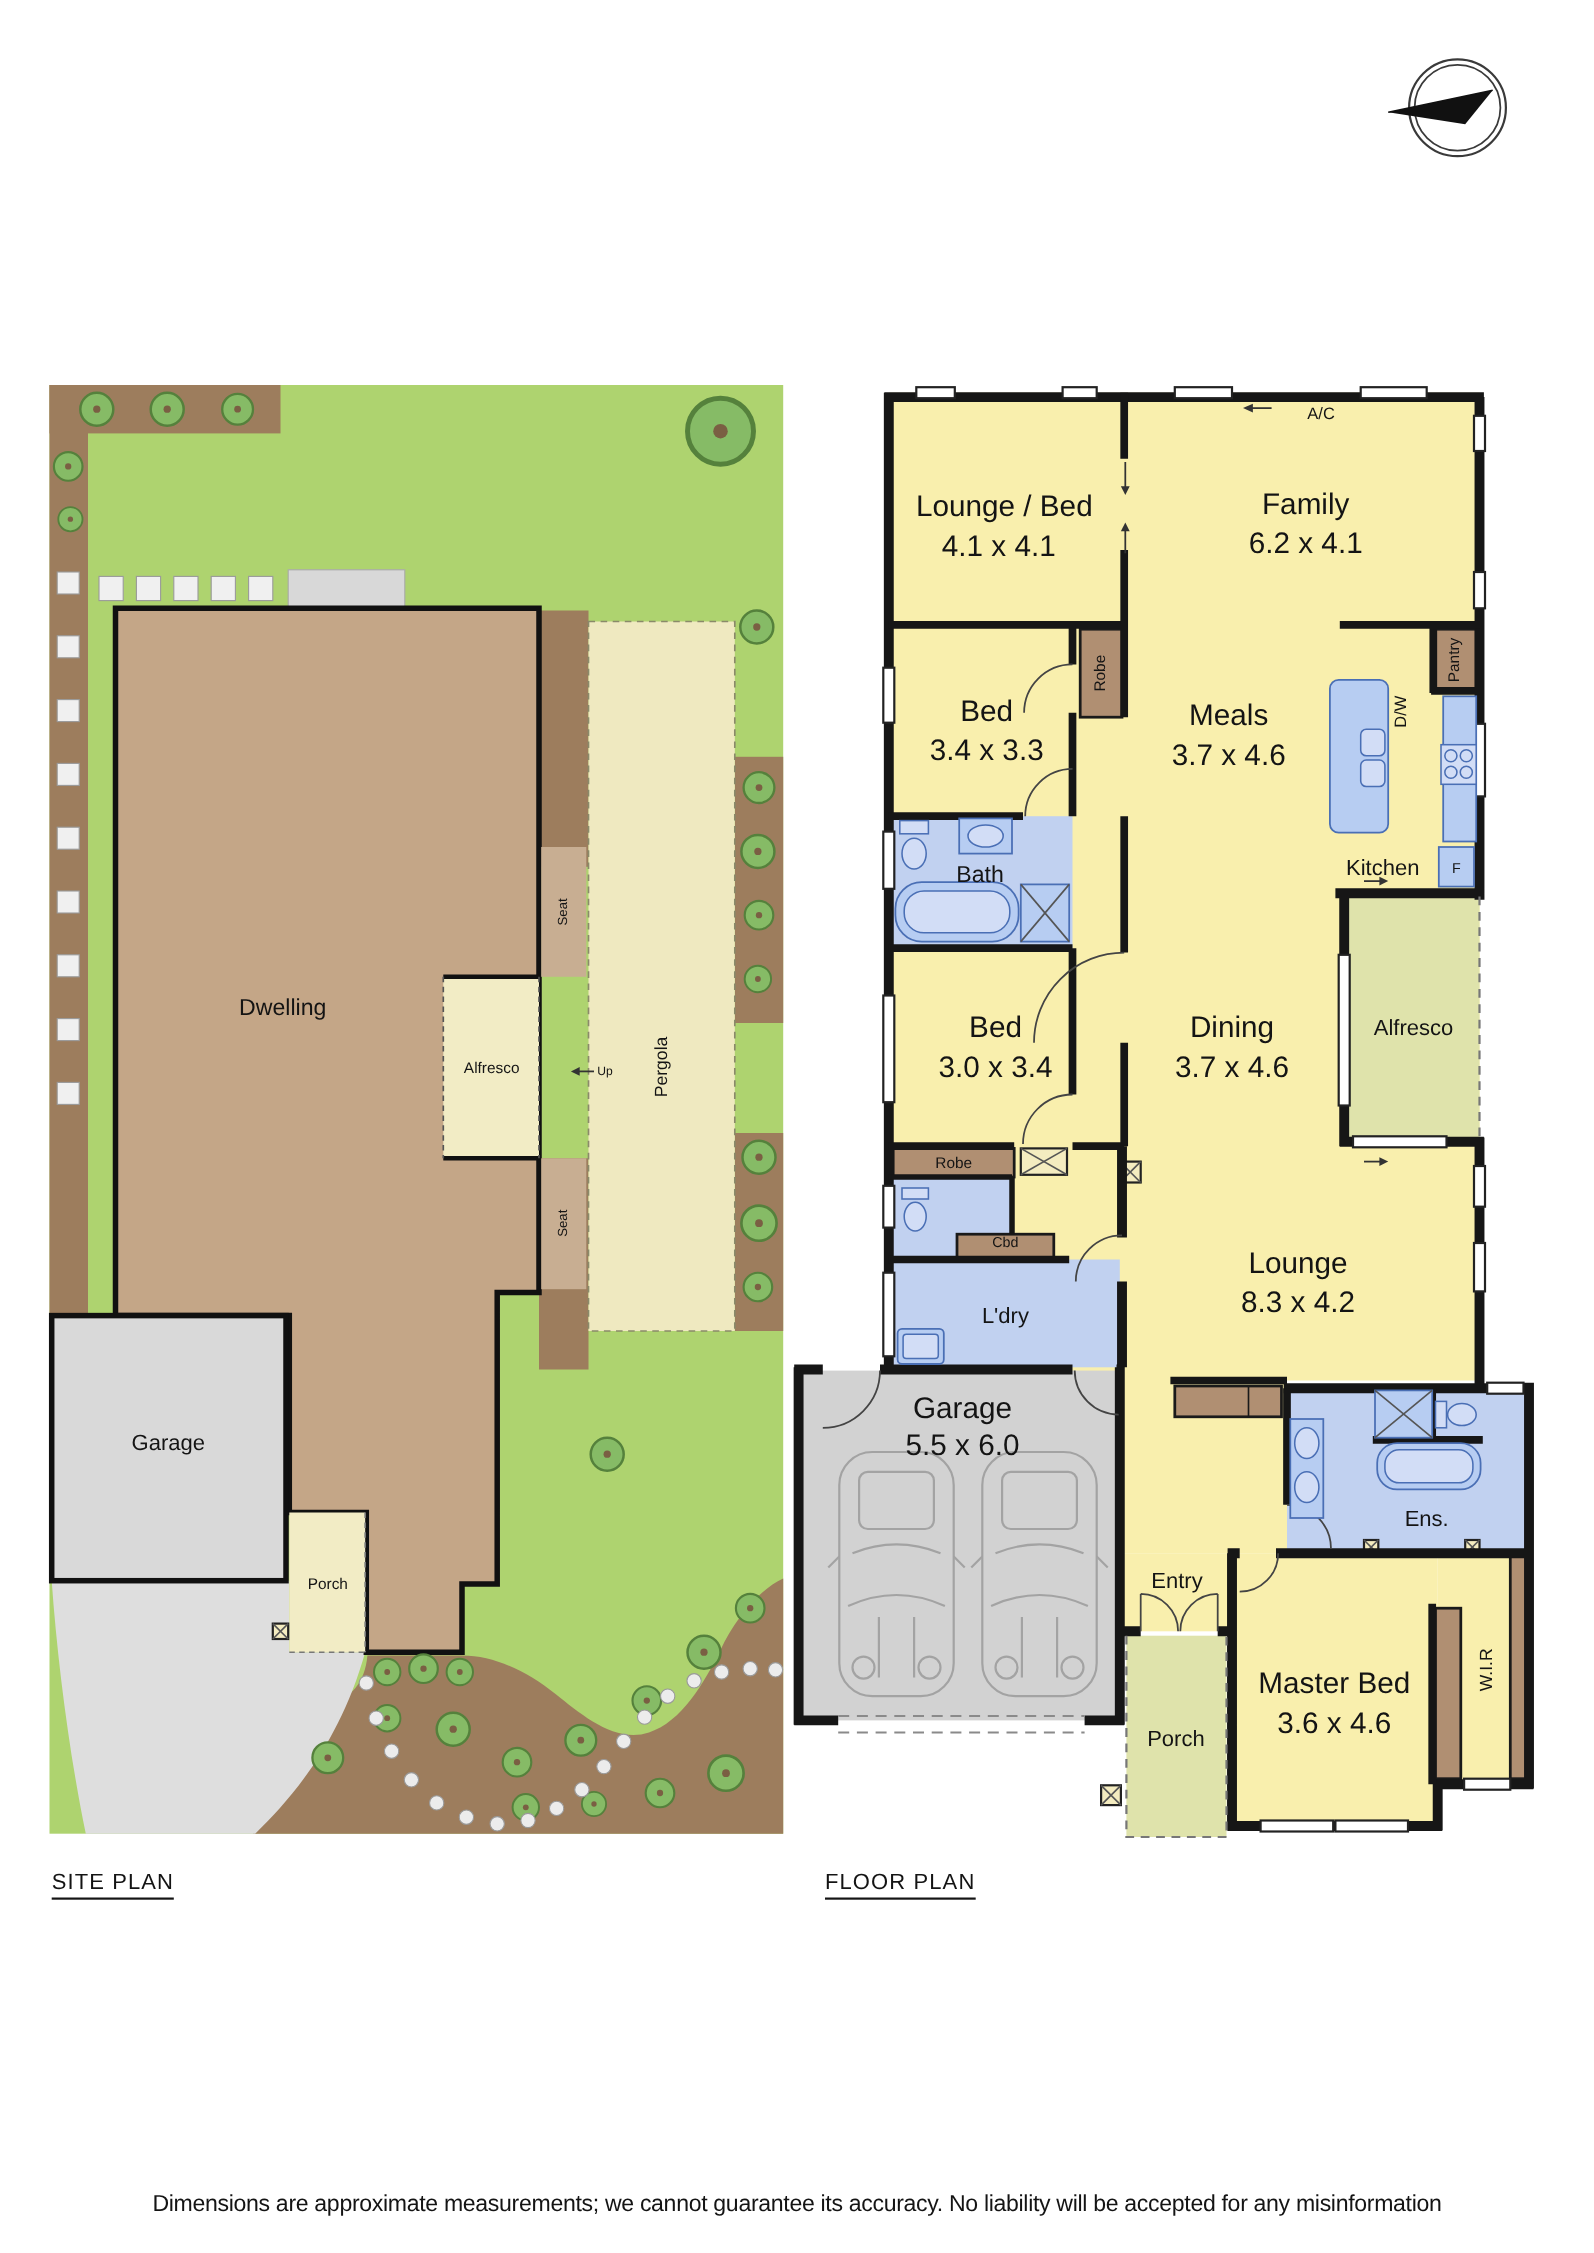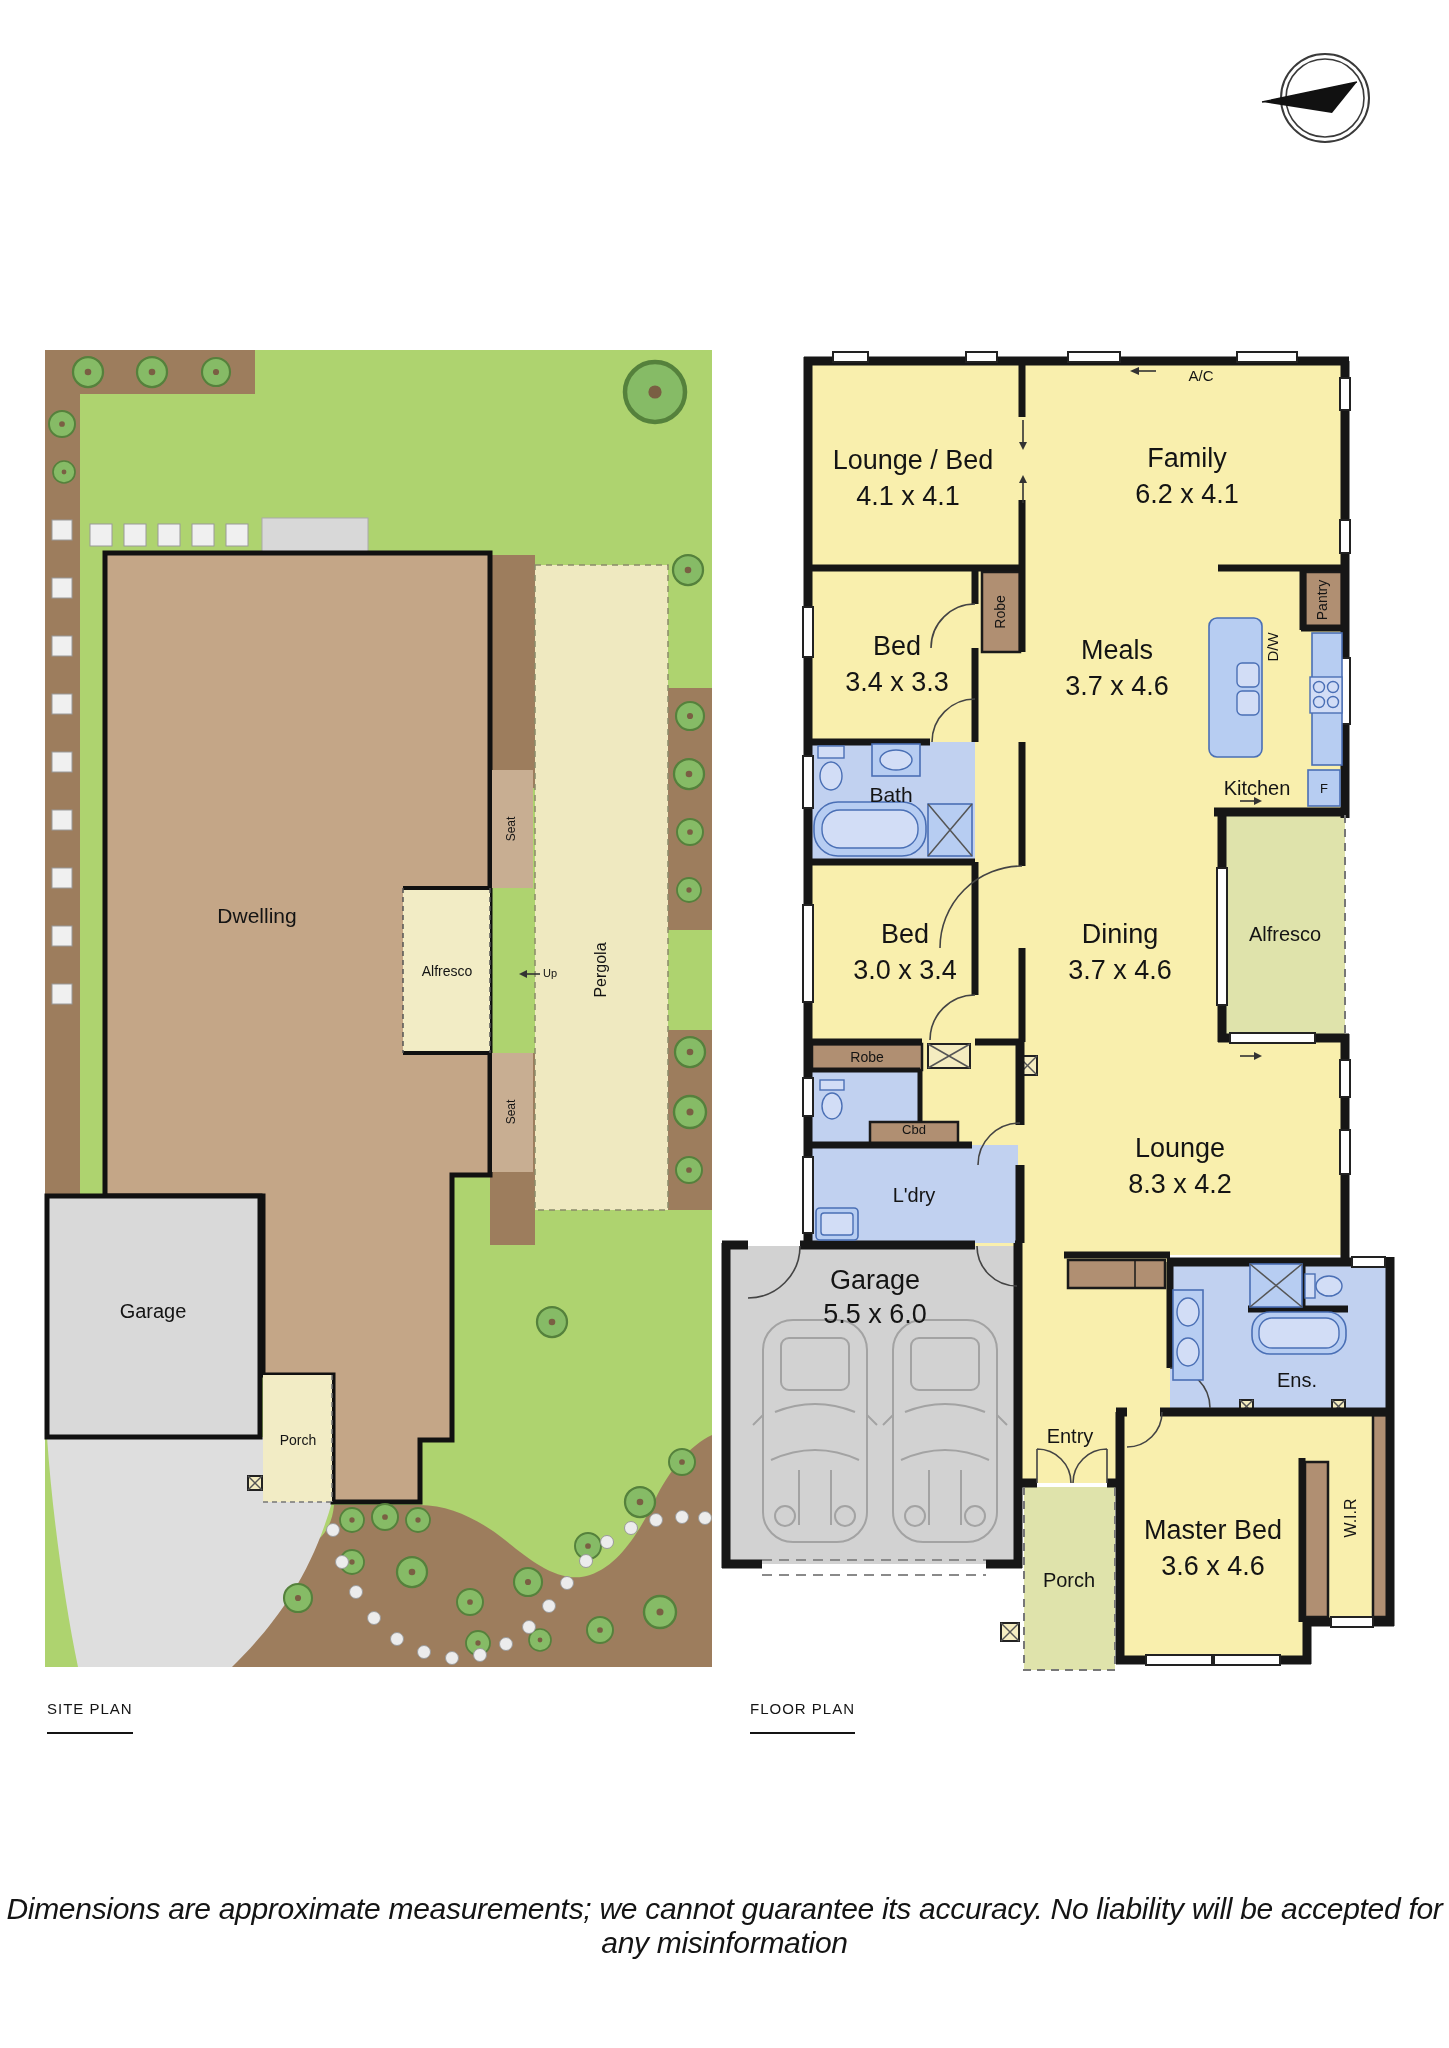--- a/index.html
+++ b/index.html
@@ -28,24 +28,24 @@
   .dash{stroke:#777;stroke-width:2px;fill:none;stroke-dasharray:8 6;}
   .car{stroke:#a3a3a3;stroke-width:2px;fill:none;}
   .tree-c{fill:#86bb66;stroke:#55813c;stroke-width:1.5px;}
   .tree-d{fill:#7a5f43;stroke:none;}
   .stone{fill:#ececec;stroke:#9a9a9a;stroke-width:1px;}
   .paver{fill:#f0f0f0;stroke:#9a9a9a;stroke-width:1px;}
   .xbox{fill:#f4ecc0;stroke:#222;stroke-width:2px;}
   .xline{stroke:#555;stroke-width:1.5px;}
   .arrow{stroke:#333;stroke-width:1.6px;fill:none;}
   .ahead{fill:#333;stroke:none;}
-  .plan-title{position:absolute;font-size:15px;letter-spacing:1px;border-bottom:2px solid #141414;
-              padding-bottom:15px;display:inline-block;}
-  .disclaimer{position:absolute;left:0;top:1892px;width:1449px;text-align:center;
-              font-size:30px;letter-spacing:-0.3px;font-style:italic;}
+  .plan-title{position:absolute;font-size:20px;letter-spacing:1px;border-bottom:2px solid #141414;
+              padding-bottom:2px;display:inline-block;}
+  .disclaimer{position:absolute;left:0;top:1992px;width:1449px;text-align:center;
+              font-size:21px;letter-spacing:-0.3px;}
 </style>
 </head>
 <body>
 
 <div class="page">
 
 <svg class="plan-svg" width="1449" height="2048" viewBox="0 0 1449 2048">
 
   <defs>
     <g id="tree">

